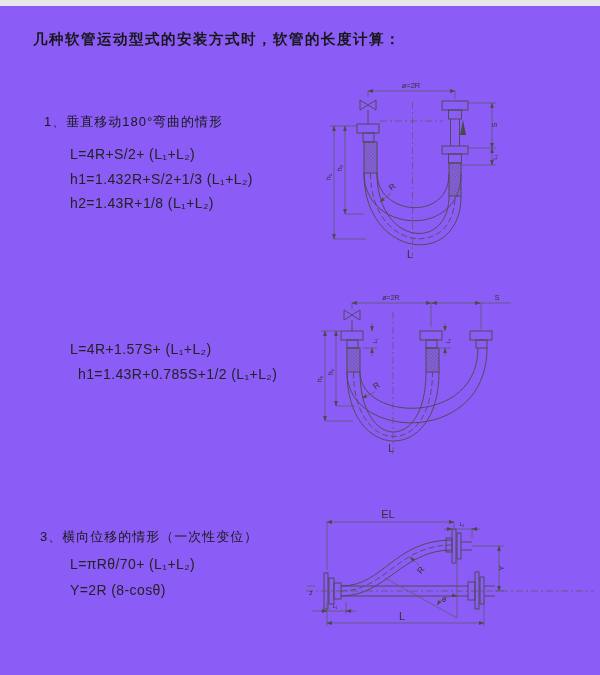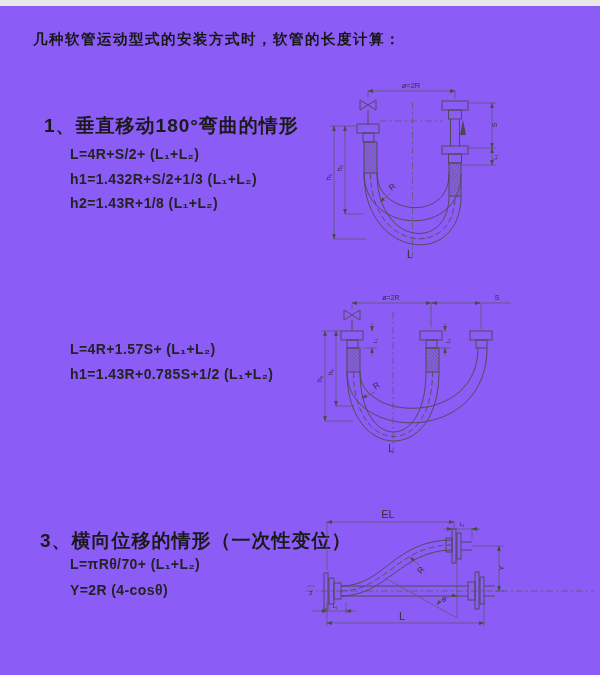--- a/index.html
+++ b/index.html
@@ -7,24 +7,24 @@
     position:relative;width:600px;height:675px;margin:6px auto;
     background:#8b5cf6;overflow:hidden;
     font-family:"Liberation Sans","DejaVu Sans",sans-serif;
     color:#1f1f1f;
   }
   .title{
     position:absolute;left:33px;top:24px;
     font-size:14.5px;font-weight:700;letter-spacing:1.5px;color:#171717;
   }
   .sec-heading{
-    position:absolute;font-size:19px;font-weight:700;letter-spacing:1px;color:#1a1a1a;
+    position:absolute;font-size:13px;font-weight:400;letter-spacing:1px;color:#1a1a1a;
   }
   .formula{
-    position:absolute;font-size:14px;font-weight:700;letter-spacing:.4px;color:#232323;
+    position:absolute;font-size:14px;font-weight:400;letter-spacing:.4px;color:#232323;
   }
   svg{position:absolute;overflow:visible;}
   svg text{fill:#333;font-family:"Liberation Sans","DejaVu Sans",sans-serif;}
   .ln{stroke:#4a4a4a;stroke-width:.9;fill:none;}
   .thin{stroke:#5a5a5a;stroke-width:.7;fill:none;}
   .dash{stroke:#5a5a5a;stroke-width:.7;fill:none;stroke-dasharray:7 3 2 3;}
   .dasha{stroke:#4a4a4a;stroke-width:.8;fill:none;stroke-dasharray:6 3;}
   .braid{stroke:#4a4a4a;stroke-width:.9;fill:url(#hx);}
   .solid{fill:#4a4a4a;stroke:none;}
 </style>
@@ -34,25 +34,25 @@
 <div class="page">
 
   <div class="title">几种软管运动型式的安装方式时，软管的长度计算：</div>
 
   <div class="sec-heading" style="left:44px;top:107px">1、垂直移动180°弯曲的情形</div>
   <div class="formula" style="left:70px;top:140px">L=4R+S/2+ (L₁+L₂)</div>
   <div class="formula" style="left:70px;top:165px">h1=1.432R+S/2+1/3 (L₁+L₂)</div>
   <div class="formula" style="left:70px;top:189px">h2=1.43R+1/8 (L₁+L₂)</div>
 
   <div class="formula" style="left:70px;top:335px">L=4R+1.57S+ (L₁+L₂)</div>
-  <div class="formula" style="left:70px;top:360px">h1=1.43R+0.785S+1/2 (L₁+L₂)</div>
+  <div class="formula" style="left:78px;top:360px">h1=1.43R+0.785S+1/2 (L₁+L₂)</div>
 
   <div class="sec-heading" style="left:40px;top:522px">3、横向位移的情形（一次性变位）</div>
   <div class="formula" style="left:70px;top:550px">L=πRθ/70+ (L₁+L₂)</div>
-  <div class="formula" style="left:70px;top:576px">Y=2R (4-cosθ)</div>
+  <div class="formula" style="left:70px;top:576px">Y=2R (8-cosθ)</div>
 
   <svg style="left:308px;top:66px" width="292" height="205" viewBox="0 0 292 205">
     <defs>
       <pattern id="hx" width="3.5" height="3.5" patternUnits="userSpaceOnUse">
         <path d="M0,3.5 L3.5,0 M0,0 L3.5,3.5" stroke="#5f5f5f" stroke-width="0.5"></path>
       </pattern>
       <marker id="ar" viewBox="0 0 10 10" refX="9" refY="5" markerWidth="8" markerHeight="8" orient="auto-start-reverse">
         <path d="M0,1.6 L10,5 L0,8.4 z" fill="#4a4a4a"></path>
       </marker>
     </defs>

